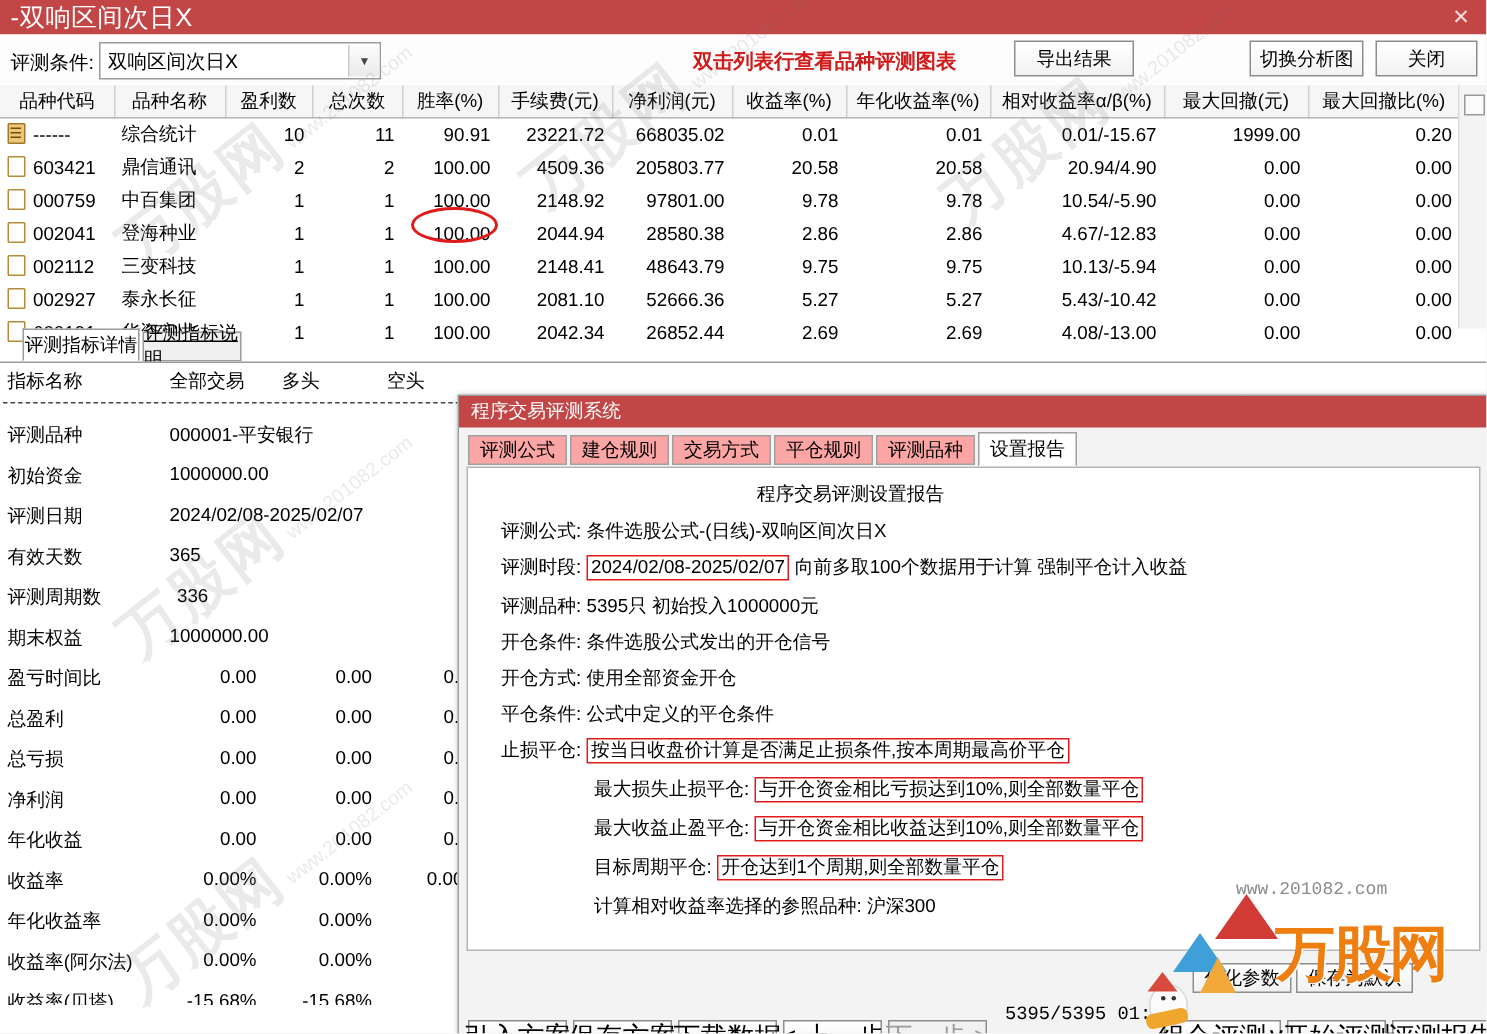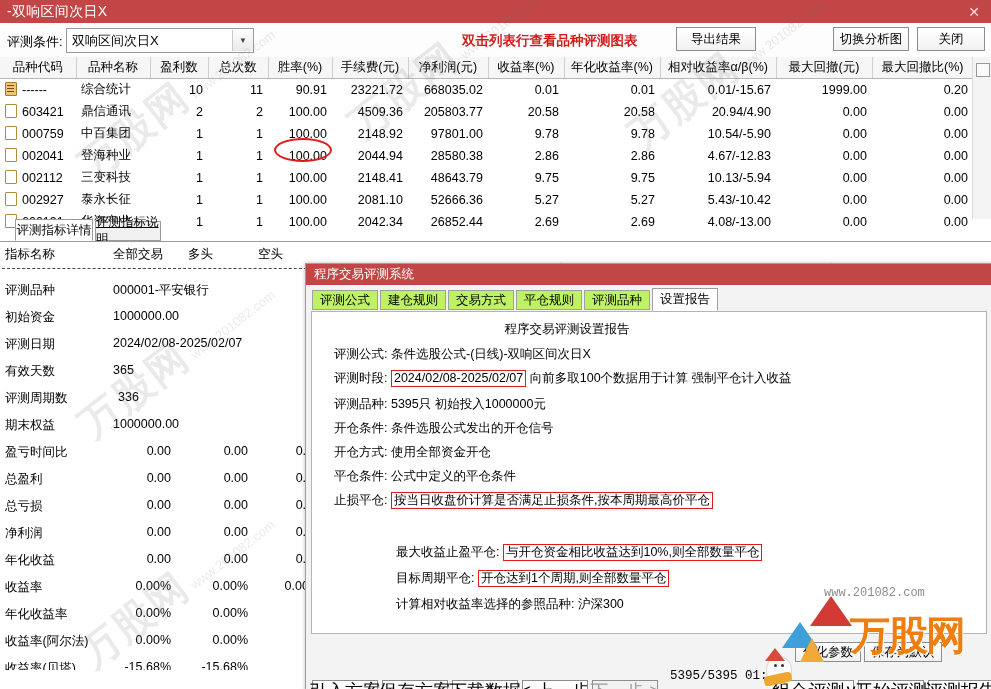--- a/index.html
+++ b/index.html
@@ -19,21 +19,21 @@
   }
 
   
   .titlebar {
     position: absolute; left: 0; top: 0; width: 991px; height: 23px;
     background: #c24646;
     color: #ffffff;
     display: flex; align-items: center;
   }
   .titlebar .ttl {
-    padding-left: 7px; font-size: 14px; letter-spacing: .3px;
+    padding-left: 7px; font-size: 17px; letter-spacing: .3px;
     white-space: nowrap;
   }
   .titlebar .spacer { flex: 1; }
   .win-close {
     width: 34px; height: 23px;
     display: flex; align-items: center; justify-content: center;
     color: #ffd9d9; font-size: 14px;
   }
 
   .toolbar {
@@ -160,21 +160,21 @@
   .dlg-title {
     position: absolute; left: 0; top: 0; width: 686px; height: 21px;
     background: #c24646; color: #fff; font-size: 12.5px;
     display: flex; align-items: center; padding-left: 8px; box-sizing: border-box;
   }
   .dlg-tabs {
     position: absolute; left: 0; top: 23px; width: 686px; height: 24px;
   }
   .dtab {
     position: absolute; top: 3px; height: 20px;
-    border: 1px solid #a0a0a0; background: #bef264;
+    border: 1px solid #a0a0a0; background: #fca5a5;
     font-size: 12.5px; display: flex; align-items: center; justify-content: center;
     box-sizing: border-box; white-space: nowrap;
   }
   .dtab.sel { background: #ffffff; top: 1px; height: 23px; border-bottom-color: #fff; }
   .dlg-body {
     position: absolute; left: 5px; top: 47px; width: 674px; height: 321px;
     background: #ffffff; border: 1px solid #b4b4b4;
     overflow: hidden;
   }
   .rep-title {
@@ -586,20 +586,24 @@
       <div class="rline" style="top:180px;">
         <span class="k">止损平仓:</span>
         <span class="boxed">按当日收盘价计算是否满足止损条件,按本周期最高价平仓</span>
       </div>
 
       <div class="rline" style="top:156px;">
         <span class="k">平仓条件:</span>
         <span>公式中定义的平仓条件</span>
       </div>
 
+      <div class="rsub" style="top:206px;">
+        <span class="k">最大损失止损平仓:</span>
+        <span class="boxed">与开仓资金相比亏损达到10%,则全部数量平仓</span>
+      </div>
 
       <div class="rsub" style="top:232px;">
         <span class="k">最大收益止盈平仓:</span>
         <span class="boxed">与开仓资金相比收益达到10%,则全部数量平仓</span>
       </div>
 
       <div class="rsub" style="top:258px;">
         <span class="k">目标周期平仓:</span>
         <span class="boxed">开仓达到1个周期,则全部数量平仓</span>
       </div>

